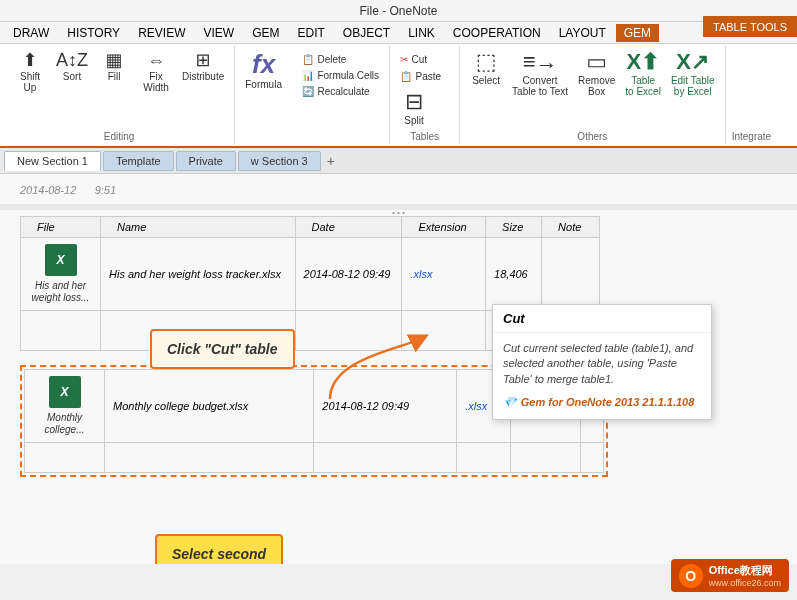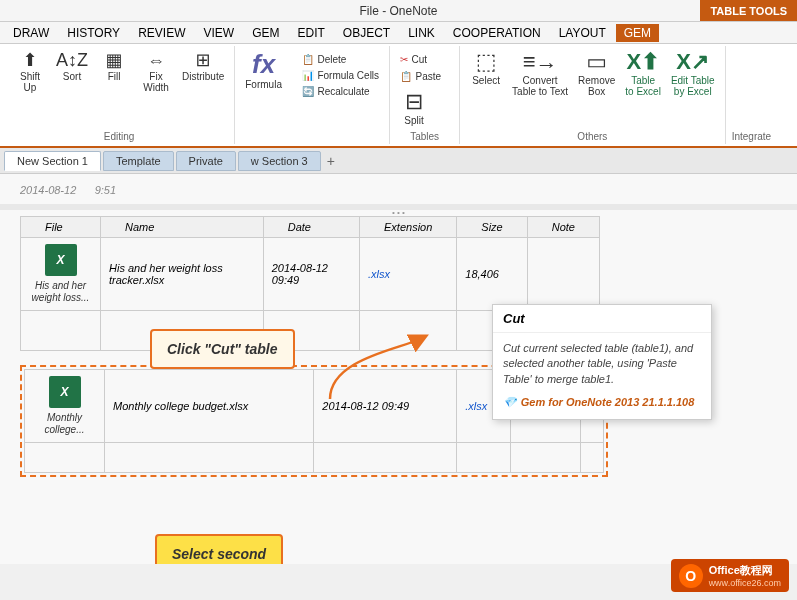--- a/index.html
+++ b/index.html
@@ -13,25 +13,25 @@
       align-items: center;
       justify-content: center;
       font-size: 12px;
       color: #333;
       border-bottom: 1px solid #ccc;
       position: relative;
     }
     .title-bar-accent {
       position: absolute;
       right: 0;
-      top: 0;
+      top: 16px;
       background: #c55a11;
       color: white;
       font-size: 11px;
-      font-weight: bold;
+      font-weight: normal;
       padding: 2px 10px;
       height: 100%;
       display: flex;
       align-items: center;
     }
 
     
     .menu-bar {
       background: #f5f5f5;
       height: 22px;
@@ -159,21 +159,21 @@
     
     .data-table {
       border-collapse: collapse;
       font-size: 11px;
       width: 580px;
       margin-bottom: 10px;
     }
     .data-table th {
       background: #f0f0f0;
       border: 1px solid #ccc;
-      padding: 4px 24px;
+      padding: 4px 16px;
       text-align: left;
       font-weight: normal;
     }
     .data-table td {
       border: 1px solid #ccc;
       padding: 4px 8px;
       vertical-align: middle;
     }
     .data-table td.link-cell { color: #1155cc; }
     .xlsx-icon {

